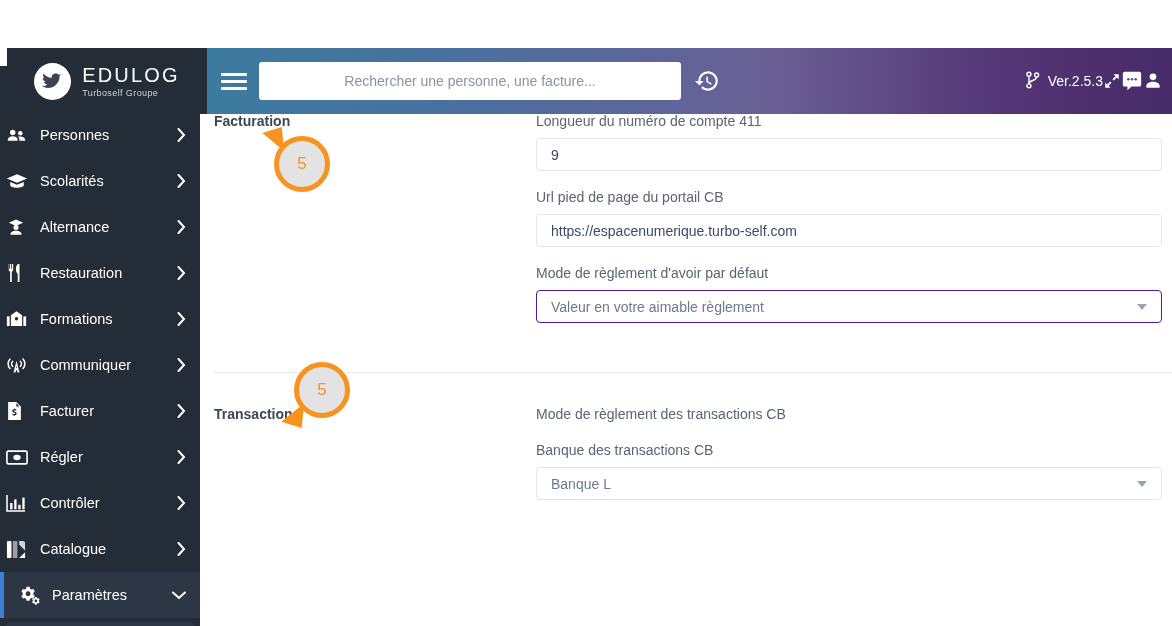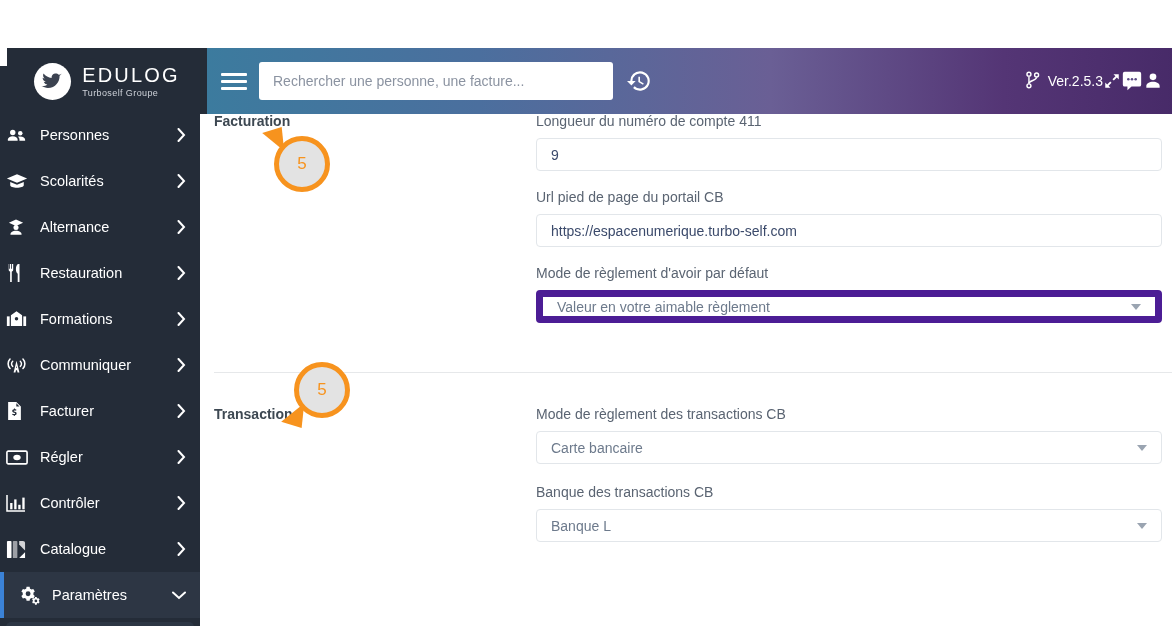--- a/index.html
+++ b/index.html
@@ -45,23 +45,24 @@
     display: flex; align-items: center;
     padding: 0 16px 0 14px;
   }
   .hamburger {
     width: 26px; height: 22px; margin-right: 12px;
     display: flex; flex-direction: column; justify-content: center; gap: 4px;
     cursor: pointer;
   }
   .hamburger span { display: block; height: 3px; background: #fff; border-radius: 1px; }
   .search-box {
-    width: 354px; height: 38px; background: #fff; border: none; border-radius: 3px;
+    width: 422px; height: 38px; background: #fff; border: none; border-radius: 3px;
     padding: 15px 14px; font-size: 14px; color: #5a6472;
     font-family: "Liberation Sans", sans-serif;
+    text-align: center;
   }
   .search-box::placeholder { color: #8b93a1; }
   .hist-icon { margin-left: 14px; cursor: pointer; display: flex; align-items: center; }
   .topbar-right {
     margin-left: auto; display: flex; align-items: center; 
     color: #fff;
   }
   .ver { display: flex; align-items: center; gap: 7px; font-size: 14px; color: #fff; }
   .topbar-icon { display: flex; align-items: center; cursor: pointer; }
 
@@ -129,21 +130,21 @@
     width: 626px; height: 33px;
     border: 1px solid #e2e6ea; border-radius: 4px;
     background: #fff;
     font-size: 14px; color: #4a5a78;
     padding: 0 14px;
     display: flex; align-items: center;
     font-family: "Liberation Sans", sans-serif;
   }
   .field-input { color: #3b4a6b; }
   .field-select { justify-content: space-between; color: #6d7a8c; }
-  .field-select.focused { border: 7px solid #4c1d95; }
+  .field-select.focused { border: 1px solid #4c1d95; }
   .sel-caret {
     width: 0; height: 0;
     border-left: 5px solid transparent; border-right: 5px solid transparent;
     border-top: 6px solid #9aa4b1;
     margin-left: 8px;
   }
   .divider {
     height: 1px; background: #e6e8ea; width: 100%;
     margin: 0;
   }
@@ -491,24 +492,20 @@
         <div class="marker tail-down-left" style="left:80px; top:-44px;">
           <div class="marker-tail"></div>
           <div class="marker-circle">5</div>
         </div>
       </div>
 
       <div class="fields-col">
 
         <div class="field" style="margin-bottom:20px;">
           <div class="field-label">Mode de règlement des transactions CB</div>
-          <div class="field-select">
-            <span>Carte bancaire</span>
-            <span class="sel-caret"></span>
-          </div>
         </div>
 
         <div class="field">
           <div class="field-label">Banque des transactions CB</div>
           <div class="field-select">
             <span>Banque L</span>
             <span class="sel-caret"></span>
           </div>
         </div>
 

